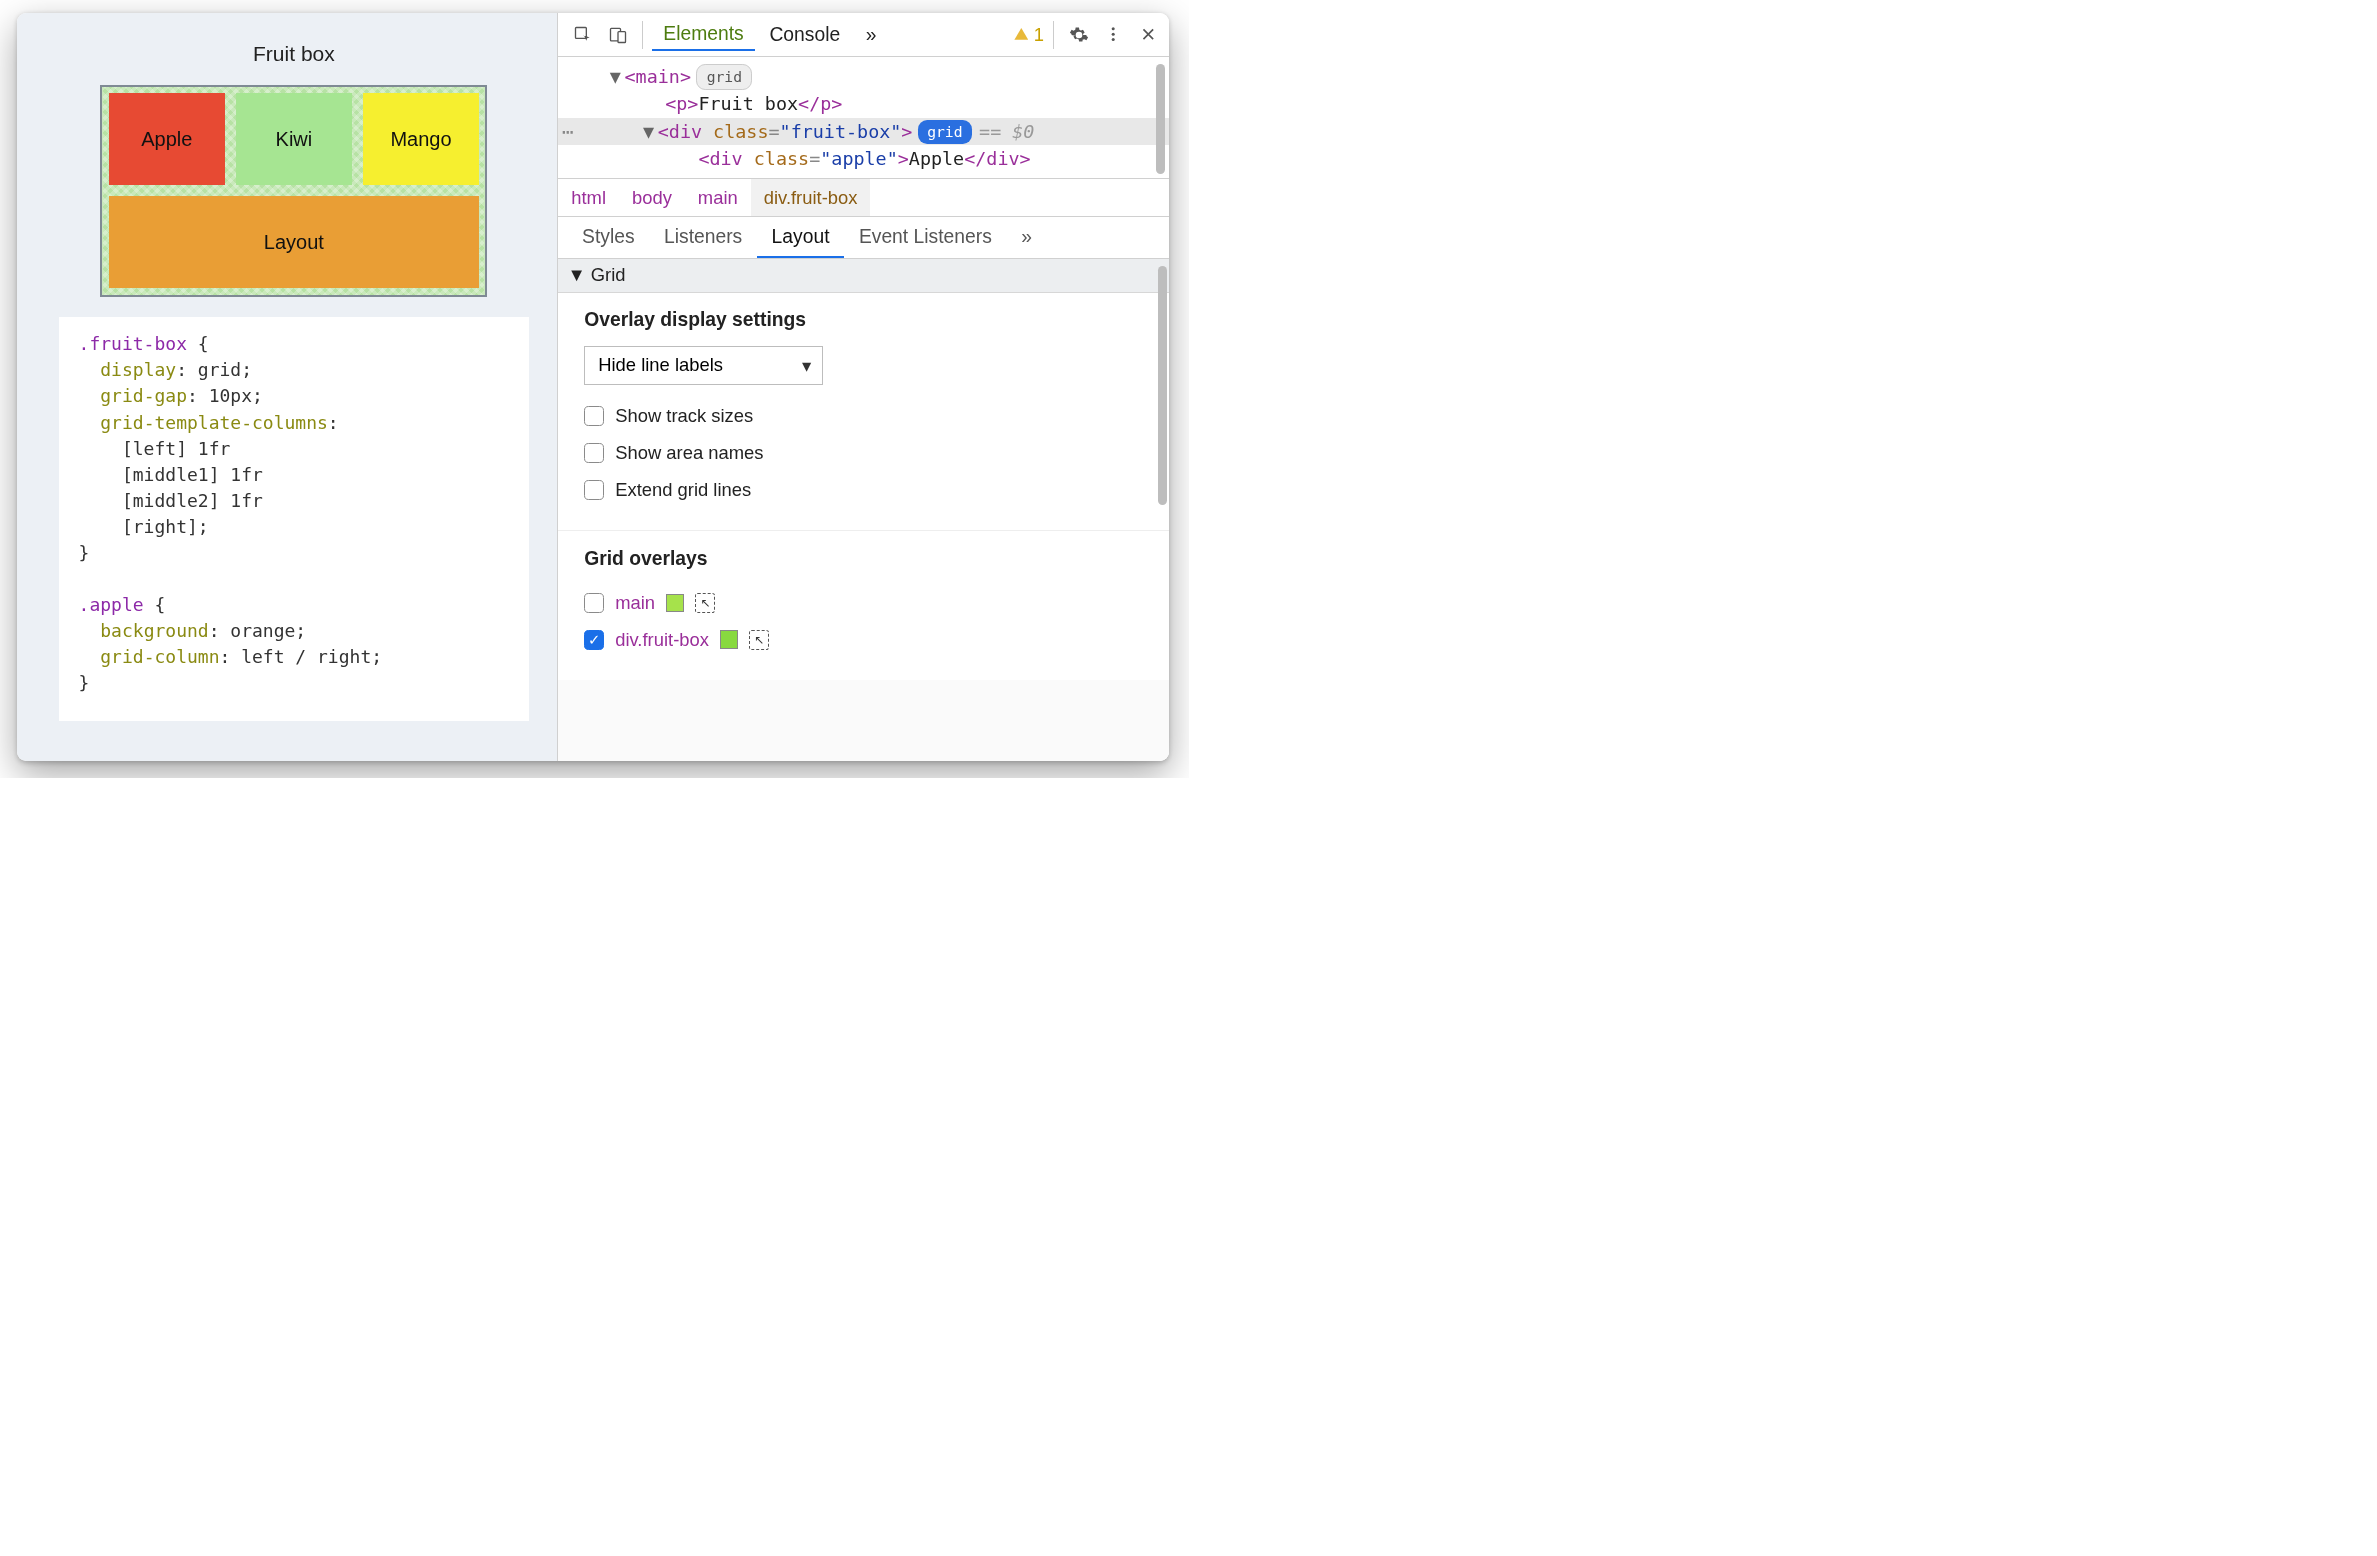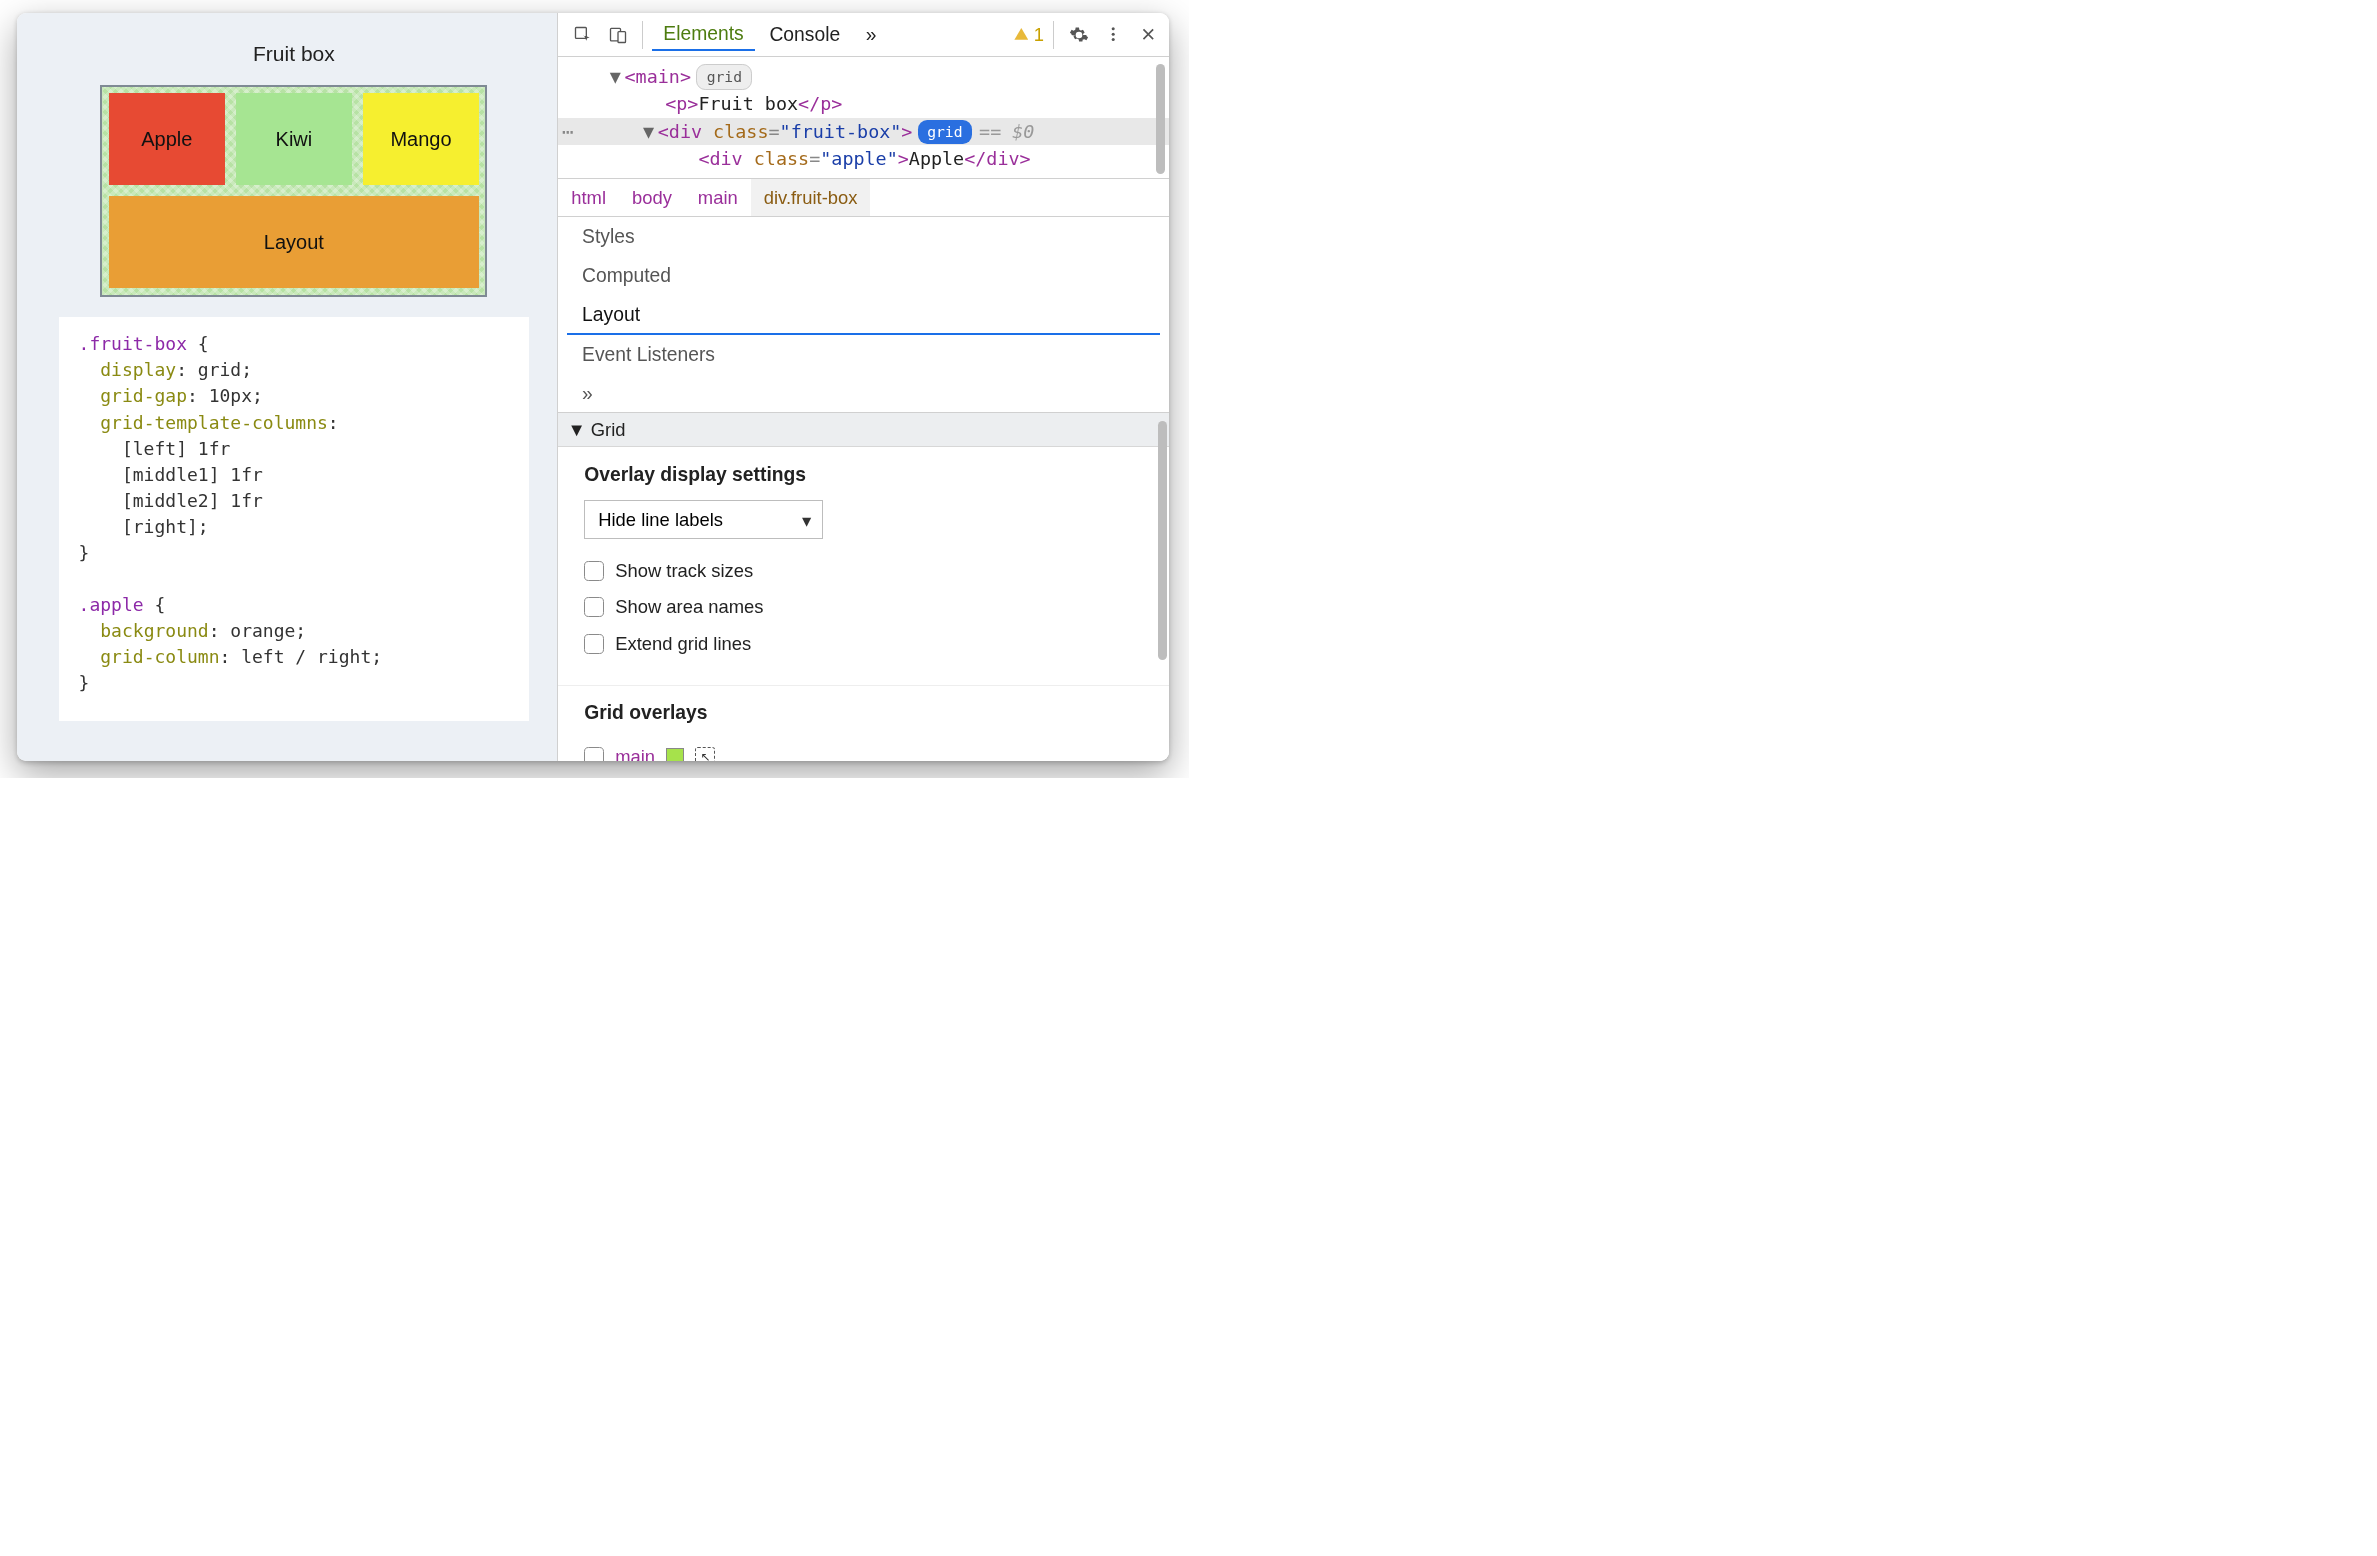--- a/index.html
+++ b/index.html
@@ -127,21 +127,21 @@
 
   .crumbs {
     display:flex; gap:0; border-top:0.9px solid #d0d0d0; border-bottom:0.9px solid #d0d0d0;
     font-size:18.4px; color:#9a2f9a; margin-top:5.5px;
   }
   .crumbs span { padding:7.4px 13px; cursor:default; }
   .crumbs span.sel { background:#f1f1f1; color:#8a5c12; }
 
   .subtabs {
     display:flex; gap:0; border-bottom:0.9px solid #d0d0d0;
-    font-size:19.3px; color:#555; padding:0 9.2px;flex-direction:column;
+    font-size:19.3px; color:#555; padding:0 9.2px;
   }
   .subtabs span { padding:9.2px 14.7px 7.4px; }
   .subtabs span.active { color:#111; border-bottom:2.8px solid #1a6fe8; }
 
   .layout-pane { flex:1; background:#fafafa; overflow:auto; position:relative;}
   .section-head {
     background:#eceef0; border-bottom:0.9px solid #d7d7d7;
     padding:5.5px 9.2px; font-size:18.4px; color:#222;
   }
   .section-body { background:#fff; padding:16.6px 26px 22px; }
@@ -263,21 +263,21 @@
 
     <div class="crumbs">
       <span>html</span>
       <span>body</span>
       <span>main</span>
       <span class="sel">div.fruit-box</span>
     </div>
 
     <div class="subtabs">
       <span>Styles</span>
-      <span>Computed</span>
+      <span>Listeners</span>
       <span class="active">Layout</span>
       <span>Event Listeners</span>
       <span>»</span>
     </div>
 
     <div class="layout-pane">
       <div class="section-head">▼ <span>Grid</span></div>
 
       <div class="section-body">
         <h4>Overlay display settings</h4>

